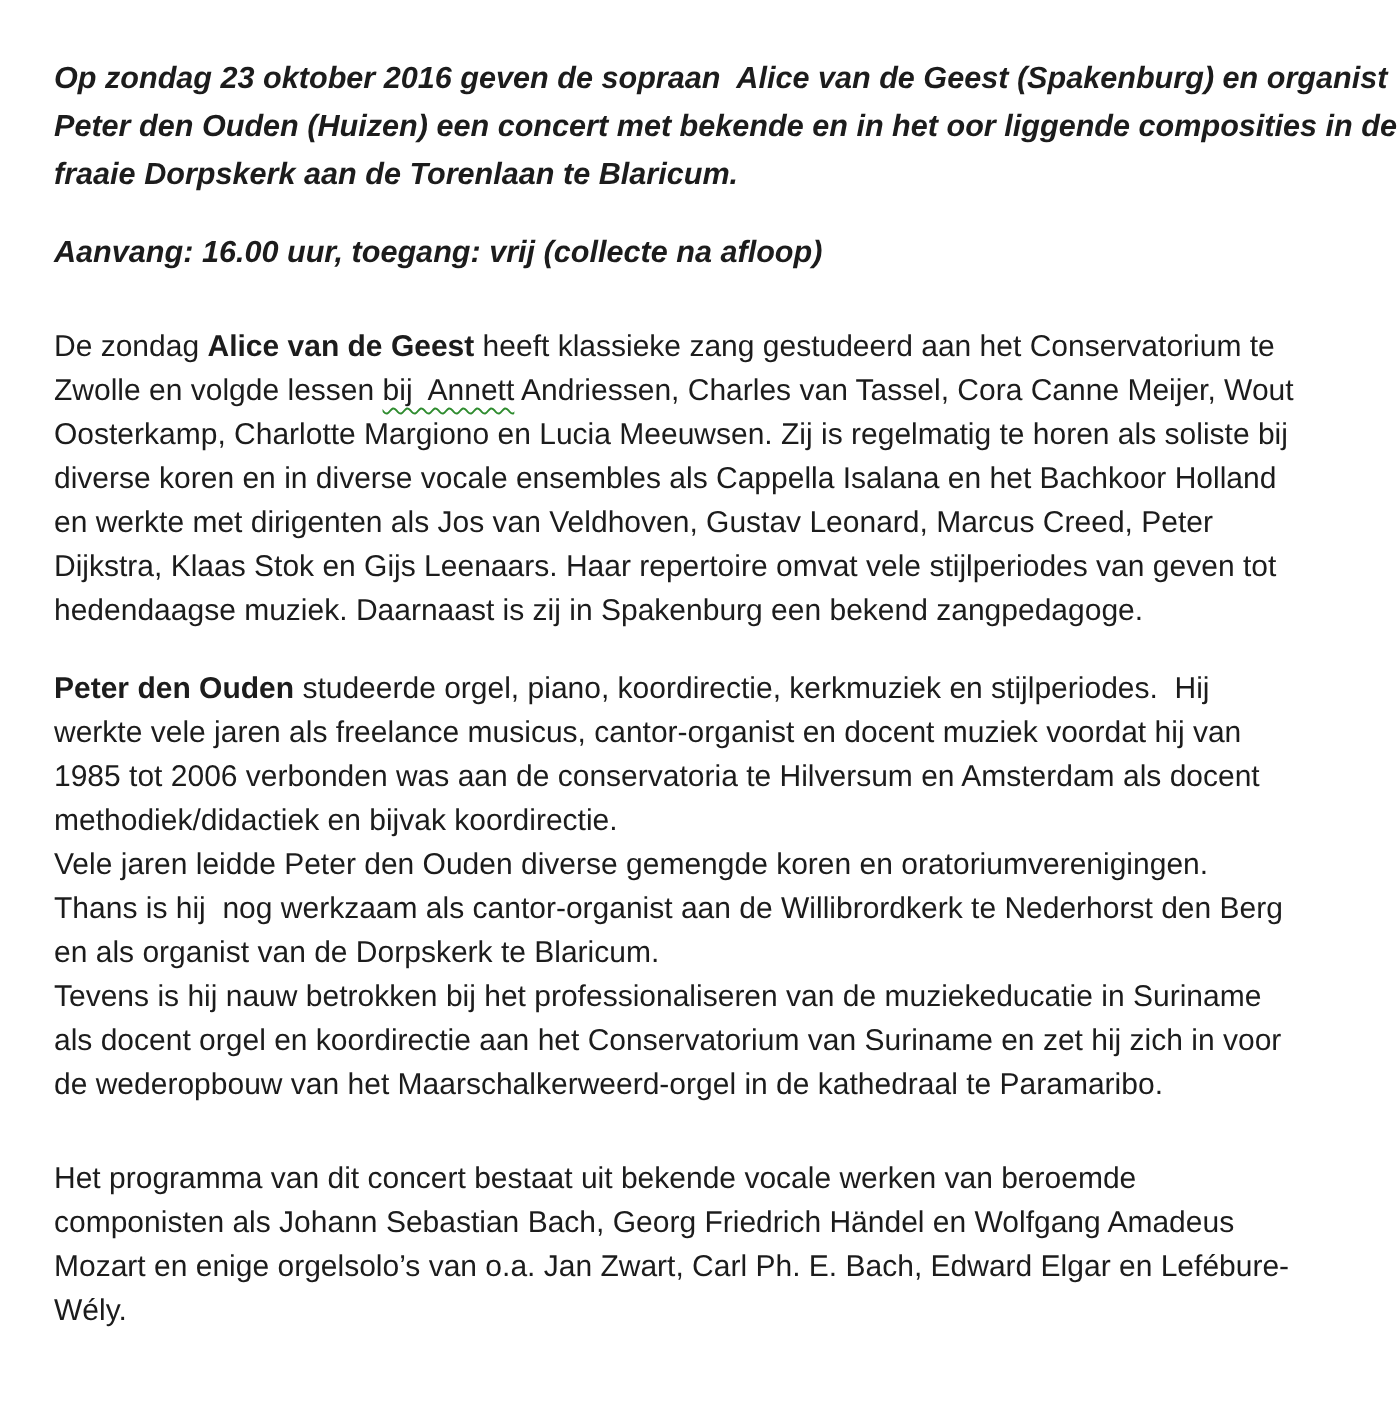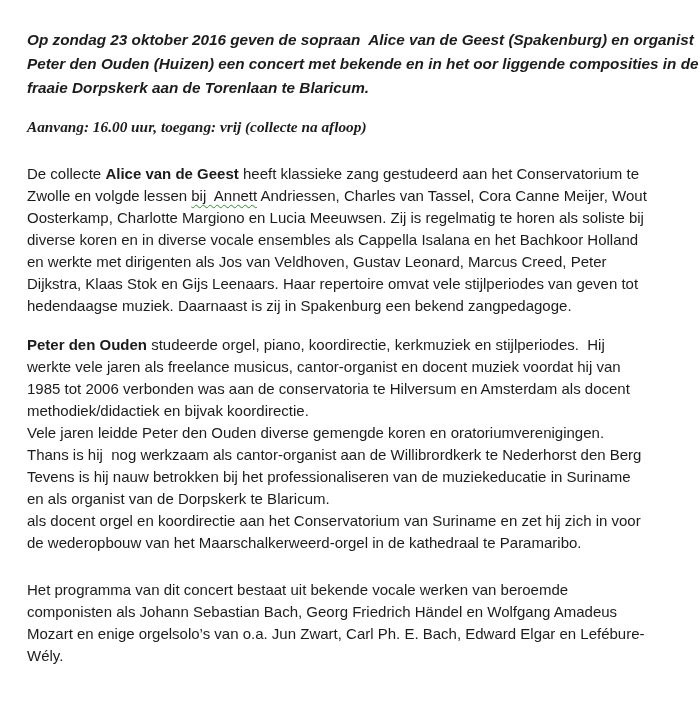--- a/index.html
+++ b/index.html
@@ -33,21 +33,20 @@
     font-style: italic;
     font-size: 15.3px;
     line-height: 24px;
   }
   .admission { margin-top: 16px; }
   .admission .ln {
     font-weight: bold;
     font-style: italic;
     font-size: 15.3px;
     line-height: 22px;
-    font-family: Liberation Serif, serif;
   }
   .soprano { margin-top: 25px; }
   .organist { margin-top: 17px; }
   .program { margin-top: 25px; }
   .bold-name { font-weight: bold; }
   .grammar-flag {
     text-decoration: underline;
     text-decoration-style: wavy;
     text-decoration-color: var(--squiggle-color, #2e8b2e);
     text-decoration-thickness: 1px;
@@ -63,42 +62,42 @@
     <div class="ln">Op zondag 23 oktober 2016 geven de sopraan  Alice van de Geest (Spakenburg) en organist</div>
     <div class="ln">Peter den Ouden (Huizen) een concert met bekende en in het oor liggende composities in de</div>
     <div class="ln">fraaie Dorpskerk aan de Torenlaan te Blaricum.</div>
   </div>
 
   <div class="para admission">
     <div class="ln">Aanvang: 16.00 uur, toegang: vrij (collecte na afloop)</div>
   </div>
 
   <div class="para soprano">
-    <div class="ln"><span>De collecte </span><span class="bold-name">Alice van de Geest</span><span> heeft klassieke zang gestudeerd aan het Conservatorium te</span></div>
+    <div class="ln"><span>De zondag </span><span class="bold-name">Alice van de Geest</span><span> heeft klassieke zang gestudeerd aan het Conservatorium te</span></div>
     <div class="ln"><span>Zwolle en volgde lessen </span><span class="grammar-flag">bij  Annett</span><span> Andriessen, Charles van Tassel, Cora Canne Meijer, Wout</span></div>
     <div class="ln">Oosterkamp, Charlotte Margiono en Lucia Meeuwsen. Zij is regelmatig te horen als soliste bij</div>
     <div class="ln">diverse koren en in diverse vocale ensembles als Cappella Isalana en het Bachkoor Holland</div>
     <div class="ln">en werkte met dirigenten als Jos van Veldhoven, Gustav Leonard, Marcus Creed, Peter</div>
     <div class="ln">Dijkstra, Klaas Stok en Gijs Leenaars. Haar repertoire omvat vele stijlperiodes van geven tot</div>
     <div class="ln">hedendaagse muziek. Daarnaast is zij in Spakenburg een bekend zangpedagoge.</div>
   </div>
 
   <div class="para organist">
     <div class="ln"><span class="bold-name">Peter den Ouden</span><span> studeerde orgel, piano, koordirectie, kerkmuziek en stijlperiodes.  Hij</span></div>
     <div class="ln">werkte vele jaren als freelance musicus, cantor-organist en docent muziek voordat hij van</div>
     <div class="ln">1985 tot 2006 verbonden was aan de conservatoria te Hilversum en Amsterdam als docent</div>
     <div class="ln">methodiek/didactiek en bijvak koordirectie.</div>
     <div class="ln">Vele jaren leidde Peter den Ouden diverse gemengde koren en oratoriumverenigingen.</div>
     <div class="ln">Thans is hij  nog werkzaam als cantor-organist aan de Willibrordkerk te Nederhorst den Berg</div>
+    <div class="ln">en als organist van de Dorpskerk te Blaricum.</div>
     <div class="ln">Tevens is hij nauw betrokken bij het professionaliseren van de muziekeducatie in Suriname</div>
-    <div class="ln">en als organist van de Dorpskerk te Blaricum.</div>
     <div class="ln">als docent orgel en koordirectie aan het Conservatorium van Suriname en zet hij zich in voor</div>
     <div class="ln">de wederopbouw van het Maarschalkerweerd-orgel in de kathedraal te Paramaribo.</div>
   </div>
 
   <div class="para program">
     <div class="ln">Het programma van dit concert bestaat uit bekende vocale werken van beroemde</div>
     <div class="ln">componisten als Johann Sebastian Bach, Georg Friedrich Händel en Wolfgang Amadeus</div>
-    <div class="ln">Mozart en enige orgelsolo’s van o.a. Jun Zwart, Carl Ph. E. Bach, Edward Elgar en Lefébure-</div>
+    <div class="ln">Mozart en enige orgelsolo’s van o.a. Jan Zwart, Carl Ph. E. Bach, Edward Elgar en Lefébure-</div>
     <div class="ln">Wély.</div>
   </div>
 
 </div>
 
 </body></html>

